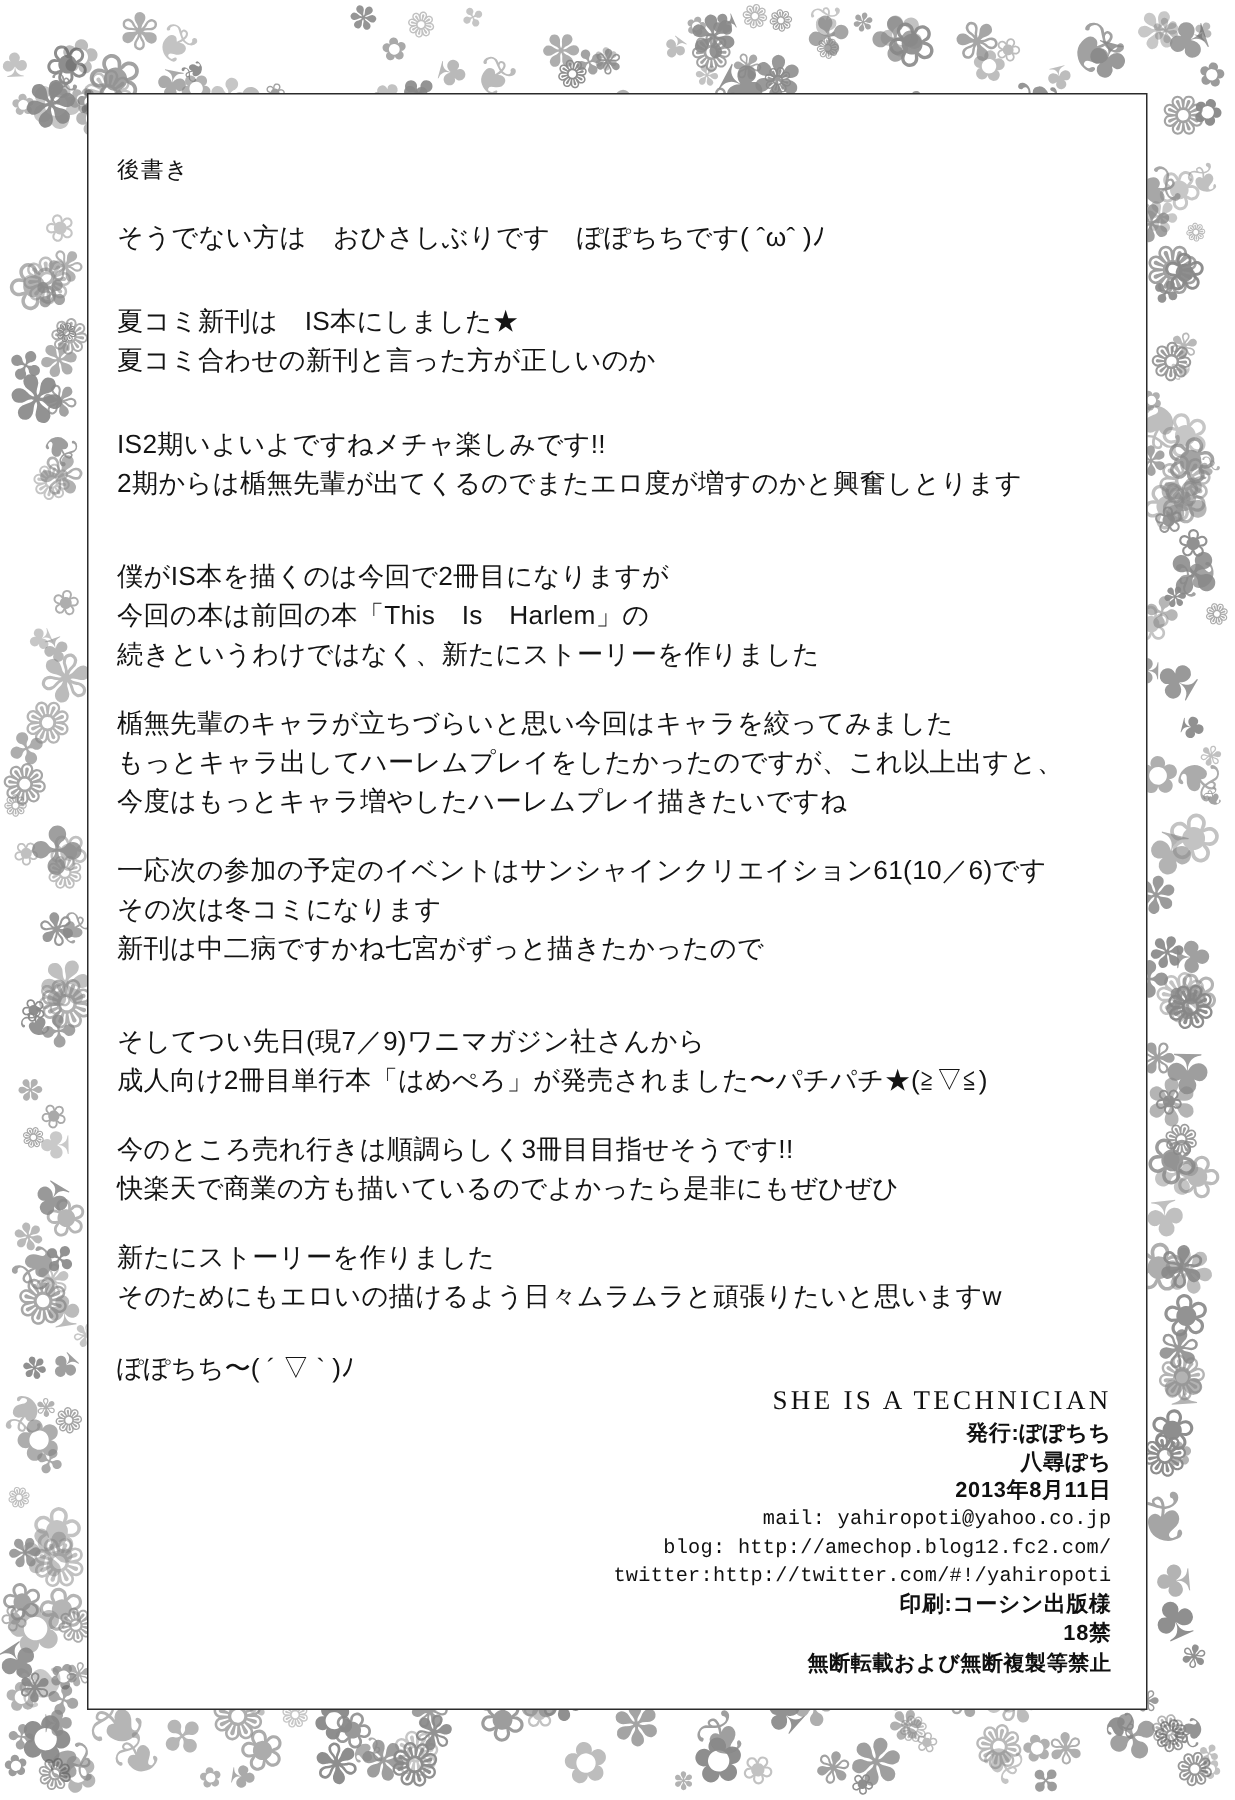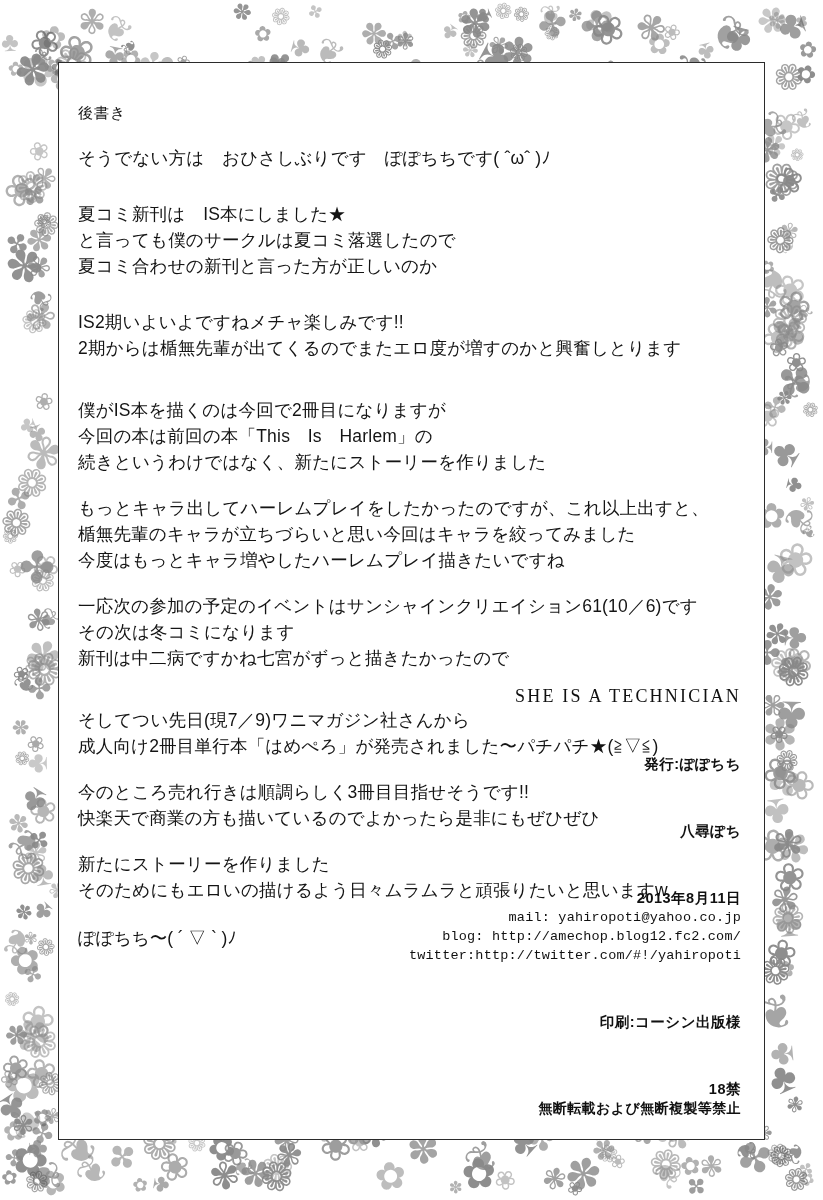--- a/index.html
+++ b/index.html
@@ -102,21 +102,20 @@
     letter-spacing: 0.5px;
   }
   #colophon .mono {
     font-family: "Liberation Mono", monospace;
     font-size: 13.5px;
     line-height: 19px;
     letter-spacing: 0.2px;
   }
   #colophon .bold {
     font-weight: bold;
-    margin-top: 48px;
   }
   #colophon .warn {
     font-size: 14px;
     font-weight: bold;
     letter-spacing: 0.4px;
     margin-top: 1px;
   }
 </style>
 </head>
 <body>
@@ -431,35 +430,34 @@
   <div id="sheet"></div>
 
   <div id="content">
     <div class="afterword-title">後書き</div>
     <div id="paragraphs">
         <div class="para gap-lg">
           <div class="line">そうでない方は　おひさしぶりです　ぽぽちちです( ˆωˆ )ﾉ</div>
         </div>
         <div class="para gap-lg">
           <div class="line">夏コミ新刊は　IS本にしました★</div>
-          <div class="line">と言っても僕のサークルは夏コミ落選したので</div>
           <div class="line">夏コミ合わせの新刊と言った方が正しいのか</div>
         </div>
         <div class="para gap-xl">
           <div class="line">IS2期いよいよですねメチャ楽しみです!!</div>
           <div class="line">2期からは楯無先輩が出てくるのでまたエロ度が増すのかと興奮しとります</div>
         </div>
         <div class="para">
           <div class="line">僕がIS本を描くのは今回で2冊目になりますが</div>
           <div class="line">今回の本は前回の本「This　Is　Harlem」の</div>
           <div class="line">続きというわけではなく、新たにストーリーを作りました</div>
         </div>
         <div class="para">
+          <div class="line">楯無先輩のキャラが立ちづらいと思い今回はキャラを絞ってみました</div>
           <div class="line">もっとキャラ出してハーレムプレイをしたかったのですが、これ以上出すと、</div>
-          <div class="line">楯無先輩のキャラが立ちづらいと思い今回はキャラを絞ってみました</div>
           <div class="line">今度はもっとキャラ増やしたハーレムプレイ描きたいですね</div>
         </div>
         <div class="para gap-xl">
           <div class="line">一応次の参加の予定のイベントはサンシャインクリエイション61(10／6)です</div>
           <div class="line">その次は冬コミになります</div>
           <div class="line">新刊は中二病ですかね七宮がずっと描きたかったので</div>
         </div>
         <div class="para">
           <div class="line">そしてつい先日(現7／9)ワニマガジン社さんから</div>
           <div class="line">成人向け2冊目単行本「はめぺろ」が発売されました〜パチパチ★(≧▽≦)</div>

